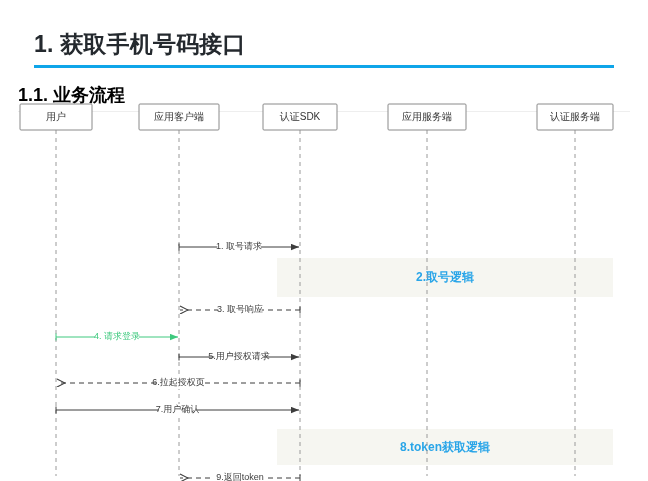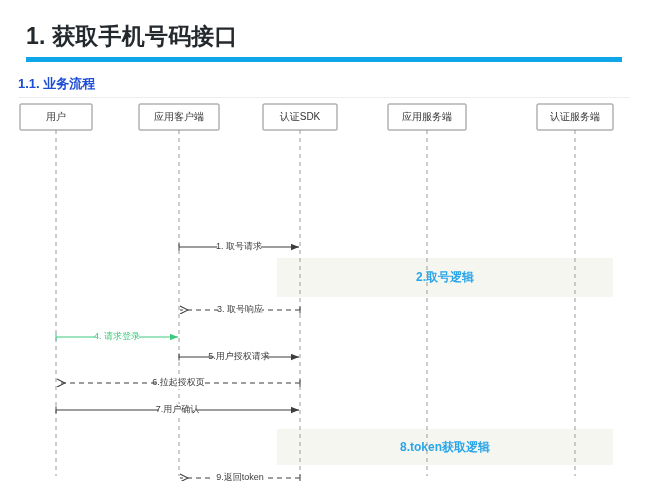--- a/index.html
+++ b/index.html
@@ -18,29 +18,29 @@
 
   
   #doc-headings {
     padding: 14px 18px 0 18px;
   }
   .h1 {
     font-size: 23px;
     font-weight: bold;
     letter-spacing: .2px;
     color: #24292e;
-    margin: 8px;
+    margin: 16px;
     padding-bottom: 6px;
-    border-bottom: 5px solid #0ea5e9;
+    border-bottom: 3px solid #0ea5e9;
     line-height: 1.25;
   }
   .h2 {
-    font-size: 13px;
+    font-size: 18px;
     font-weight: bold;
-    color: #1d4ed8;
+    color: #000000;
     margin: 14px 0 0 0;
     padding-bottom: 5px;
     border-bottom: 1px solid #eeeeee;
     line-height: 1.25;
   }
 
   
   #sequence-diagram {
     position: absolute;
     left: 0;

